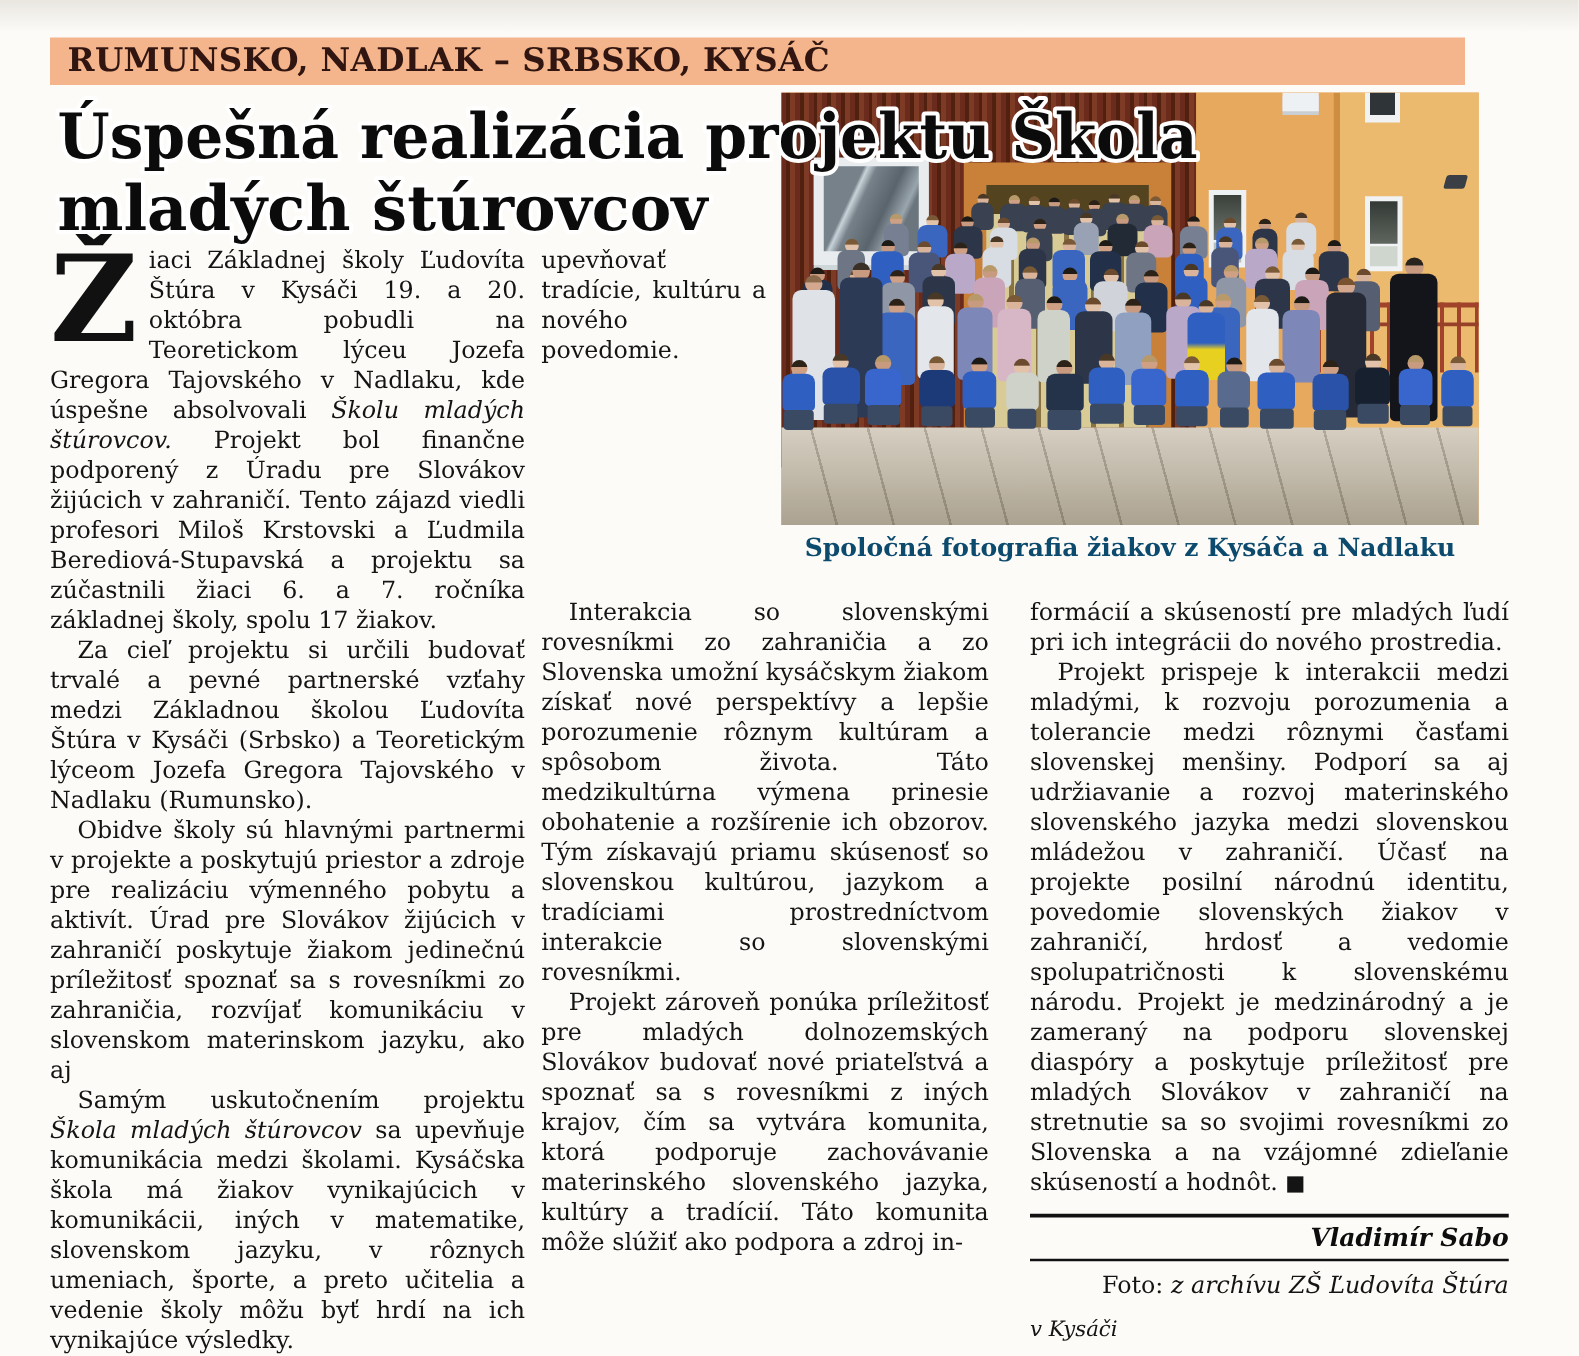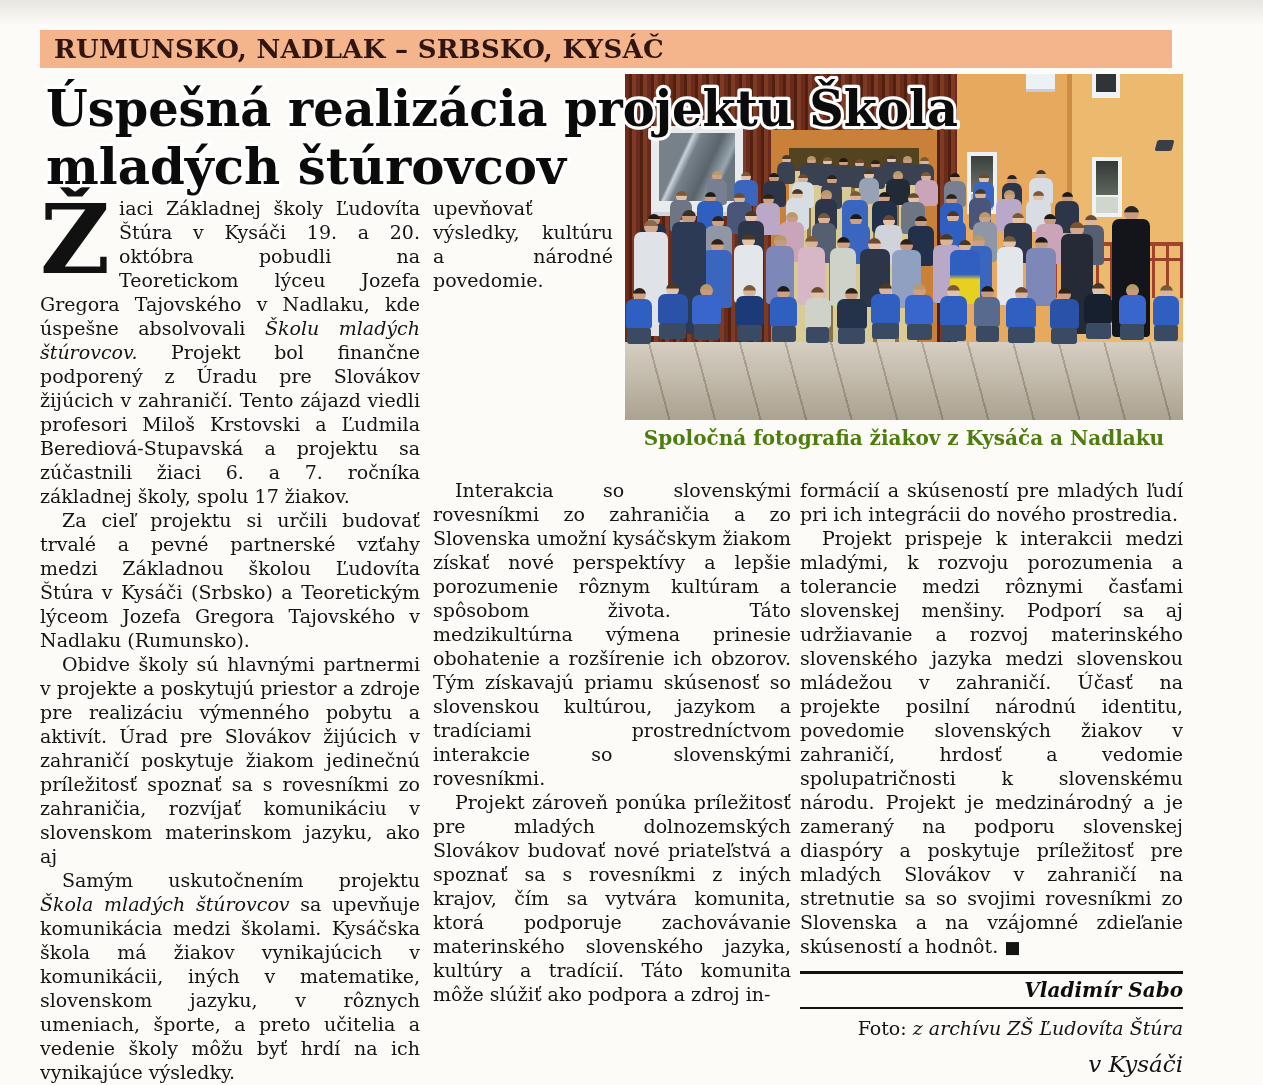--- a/index.html
+++ b/index.html
@@ -58,41 +58,41 @@
     background:repeating-linear-gradient(90deg,#a0432a 0 3px,rgba(0,0,0,0) 3px 14px);}
   .ph-railing::before{content:"";position:absolute;left:0;top:0;width:100%;height:4px;background:#a0432a;}
   .ph-railing::after{content:"";position:absolute;left:0;top:16px;width:100%;height:3px;background:#96402a;}
   .ph-people{position:absolute;left:0;top:0;width:100%;height:100%;}
   .person{position:absolute;display:flex;flex-direction:column;align-items:center;}
   .person .head{border-radius:50%;flex:none;}
   .person .torso{border-radius:7px 7px 4px 4px;margin-top:-2px;flex:none;}
   .person .legs{border-radius:3px;margin-top:-1px;flex:none;}
   
   .caption{position:absolute;left:625px;top:426px;width:558px;text-align:center;
-    font-weight:bold;font-size:20px;color:#4d7c0f;}
+    font-weight:bold;font-size:20px;color:#0c4a6e;}
   
   .col{position:absolute;text-align:justify;font-size:19px;line-height:24px;
     color:#141414;hyphens:auto;-webkit-hyphens:auto;}
   .col p{margin:0;text-indent:22px;}
   .col p.cont{text-indent:0;}
   #col1{left:40px;top:196px;width:380px;}
   #col2a{left:433px;top:196px;width:180px;}
   #col2b{left:433px;top:478px;width:358px;}
-  #col3{left:800px;top:478px;width:383px;}
+  #col3{left:824px;top:478px;width:383px;}
   .dropcap{float:left;font-weight:bold;font-size:96px;line-height:84px;
     height:94px;padding:2px 9px 0 0;color:#111;}
   em{font-style:italic;}
   .endmark{font-size:17px;}
   
   .sig-rule{border:0;border-top:3px solid #111;margin:12px 0 4px;}
   .sig-rule2{border:0;border-top:2.5px solid #111;margin:5px 0 7px;}
   .author{text-align:right;font-weight:bold;font-style:italic;font-size:20px;color:#0d0d0d;}
   .credit{text-align:right;font-size:19px;}
   .credit .it{font-style:italic;}
-  .credit2{text-align:right;font-style:italic;font-size:23px;margin-top:12px;}
+  .credit2{font-style:italic;font-size:17px;margin-top:12px;}
 </style>
 </head>
 <body>
 
 <div class="topfade"></div>
 
 <div class="kicker">
   <span>RUMUNSKO, NADLAK – SRBSKO, KYSÁČ</span>
 </div>
 
@@ -475,21 +475,21 @@
 <div id="col1" class="col">
   <div>
       <p class="cont"><span class="dropcap">Ž</span><span>iaci Základnej školy Ľudovíta Štúra v Kysáči 19. a 20. októbra pobudli na Teoretickom lýceu Jozefa Gregora Tajovského v Nadlaku, kde úspešne absolvovali </span><em>Školu mladých štúrovcov.</em><span> Projekt bol finančne podporený z Úradu pre Slovákov žijúcich v zahraničí. Tento zájazd viedli profesori Miloš Krstovski a Ľudmila Berediová-Stupavská a projektu sa zúčastnili žiaci 6. a 7. ročníka základnej školy, spolu 17 žiakov.</span></p>
       <p><span>Za cieľ projektu si určili budovať trvalé a pevné partnerské vzťahy medzi Základnou školou Ľudovíta Štúra v Kysáči (Srbsko) a Teoretickým lýceom Jozefa Gregora Tajovského v Nadlaku (Rumunsko).</span></p>
       <p><span>Obidve školy sú hlavnými partnermi v projekte a poskytujú priestor a zdroje pre realizáciu výmenného pobytu a aktivít. Úrad pre Slovákov žijúcich v zahraničí poskytuje žiakom jedinečnú príležitosť spoznať sa s rovesníkmi zo zahraničia, rozvíjať komunikáciu v slovenskom materinskom jazyku, ako aj</span></p>
       <p><span>Samým uskutočnením projektu </span><em>Škola mladých štúrovcov</em><span> sa upevňuje komunikácia medzi školami. Kysáčska škola má žiakov vynikajúcich v komunikácii, iných v matematike, slovenskom jazyku, v rôznych umeniach, športe, a preto učitelia a vedenie školy môžu byť hrdí na ich vynikajúce výsledky.</span></p>
     </div>
 </div>
 <div id="col2a" class="col">
   <div>
-      <p class="cont"><span>upevňovať výsledky, kultúru a národné povedomie.</span></p>
+      <p class="cont"><span>upevňovať tradície, kultúru a nového povedomie.</span></p>
     </div>
 </div>
 <div id="col2b" class="col">
   <div>
       <p><span>Interakcia so slovenskými rovesníkmi zo zahraničia a zo Slovenska umožní kysáčskym žiakom získať nové perspektívy a lepšie porozumenie rôznym kultúram a spôsobom života. Táto medzikultúrna výmena prinesie obohatenie a rozšírenie ich obzorov. Tým získavajú priamu skúsenosť so slovenskou kultúrou, jazykom a tradíciami prostredníctvom interakcie so slovenskými rovesníkmi.</span></p>
       <p><span>Projekt zároveň ponúka príležitosť pre mladých dolnozemských Slovákov budovať nové priateľstvá a spoznať sa s rovesníkmi z iných krajov, čím sa vytvára komunita, ktorá podporuje zachovávanie materinského slovenského jazyka, kultúry a tradícií. Táto komunita môže slúžiť ako podpora a zdroj in-</span></p>
     </div>
 </div>
 <div id="col3" class="col">
   <div>

